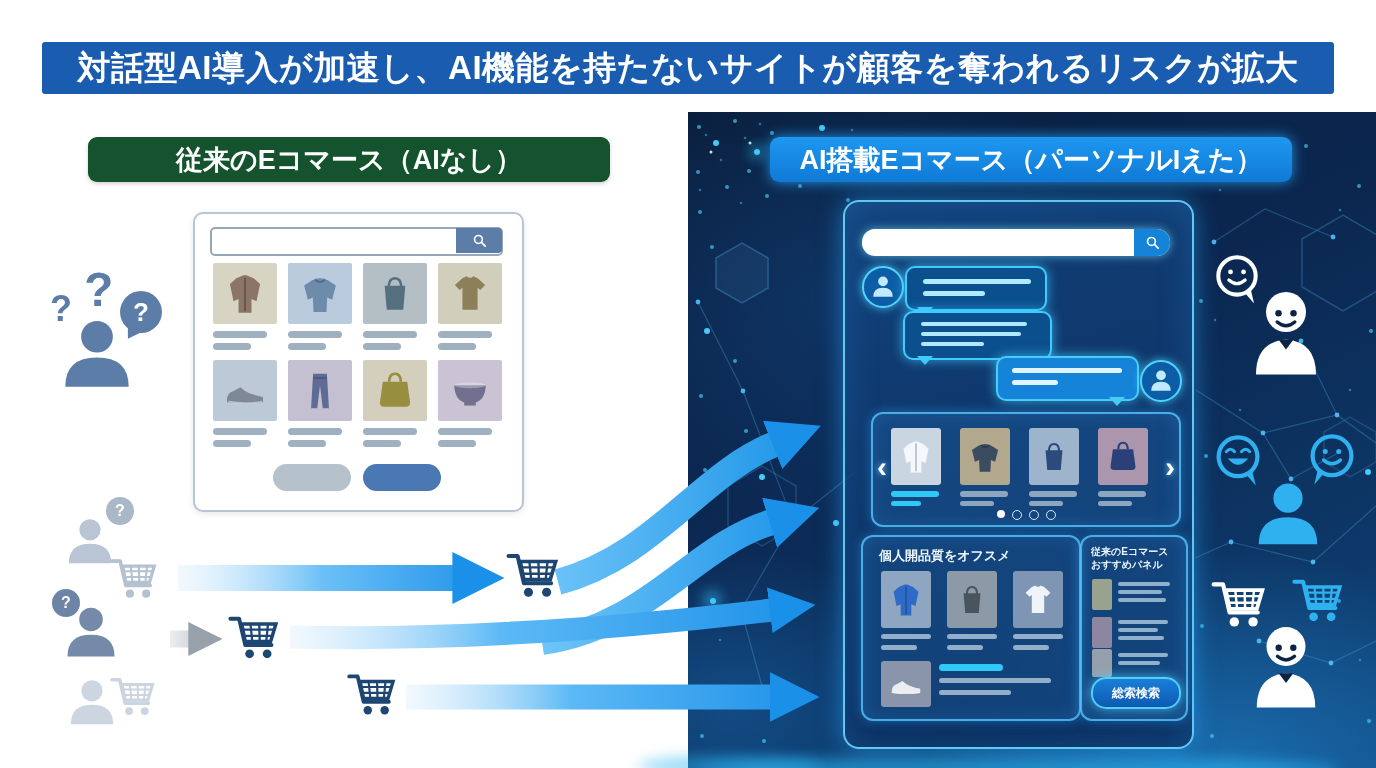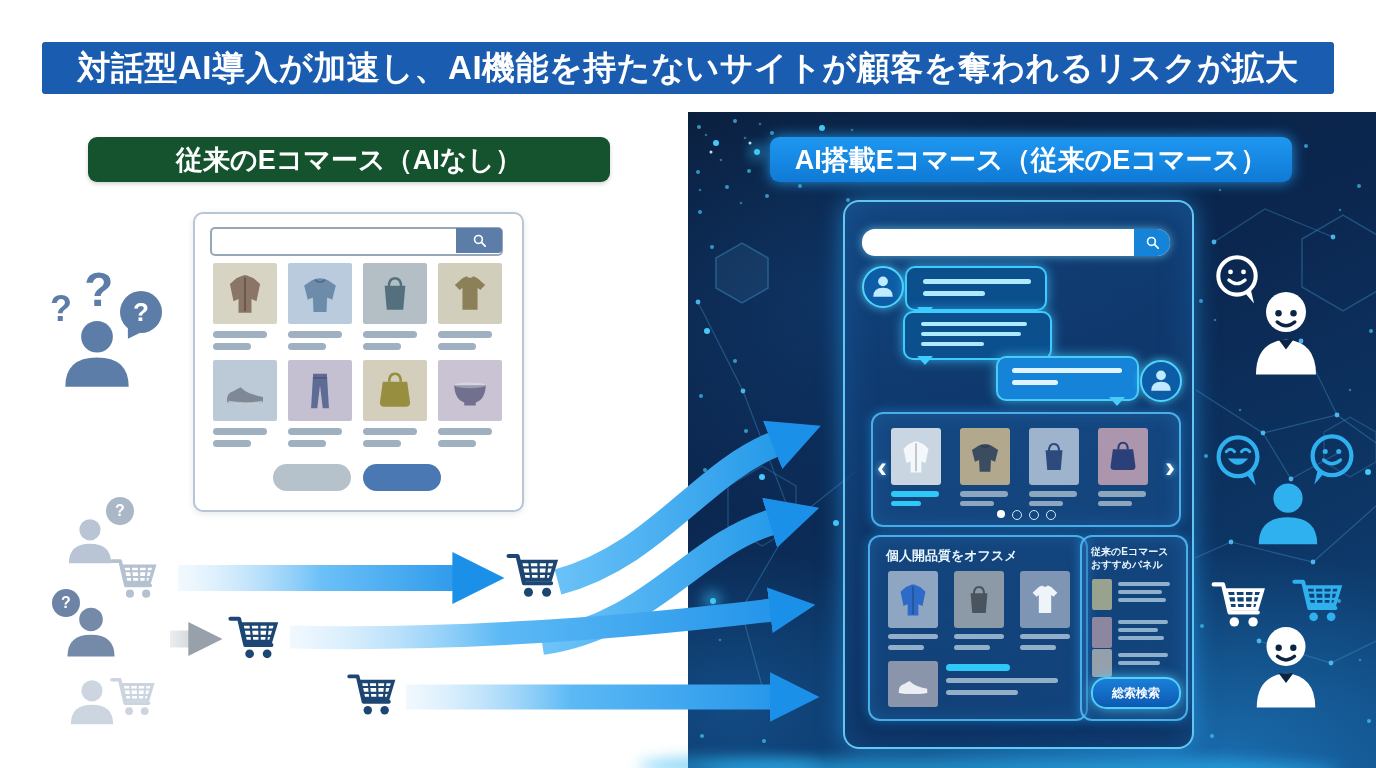--- a/index.html
+++ b/index.html
@@ -289,21 +289,21 @@
       <path d="M558 582 C655 556 700 474 775 444" stroke="url(#gA2)" stroke-width="26" marker-end="url(#mB)"></path>
       <path d="M542 642 C650 626 692 546 772 522" stroke="url(#gA2)" stroke-width="26" marker-end="url(#mB)"></path>
       <path d="M290 637 C470 641 640 626 772 610" stroke="url(#gA3)" stroke-width="23" marker-end="url(#mB)"></path>
       <path d="M406 697 L772 697" stroke="url(#gA4)" stroke-width="25" marker-end="url(#mB)"></path>
       <path d="M170 639 L190 639" stroke="url(#gGr)" stroke-width="17" marker-end="url(#mG)"></path>
     </g>
   </svg>
 
   <div class="abs ctr titlebar">対話型AI導入が加速し、AI機能を持たないサイトが顧客を奪われるリスクが拡大</div>
   <div class="abs ctr hdr hdr-left">従来のEコマース（AIなし）</div>
-  <div class="abs ctr hdr hdr-right">AI搭載Eコマース（従来のEコマース）</div>
+  <div class="abs ctr hdr hdr-right">AI搭載Eコマース（パーソナルIえた）</div>
 
   <span class="qmark" style="left:50px;top:288px;font-size:36px">?</span>
   <span class="qmark" style="left:84px;top:262px;font-size:48px">?</span>
   <div class="ctr qbubble" style="left:120px;top:291px;width:42px;height:42px;background:#5d7da9;font-size:26px">
       <span>?</span>
     </div>
   <div class="qtail" style="left:122px;top:328px;border-top:11px solid #5d7da9;transform:rotate(32deg)"></div>
   <svg class="icon abs" style="left:58px;top:314px;color:#5d7da9" width="78" height="82">
       <use href="#sym-person"></use>
     </svg>
@@ -480,21 +480,21 @@
       <div class="ln" style="left:225px;top:77px;width:48px;height:6px;background:#8ca6c0"></div>
       <div class="ln" style="left:225px;top:87px;width:34px;height:5px;background:#8ca6c0"></div>
       <div style="position:absolute;left:0;right:0;top:96px;display:flex;justify-content:center;gap:7px">
         <div class="dot" style="background:#ffffff"></div>
         <div class="dot" style="border:1.5px solid #cfe8f8"></div>
         <div class="dot" style="border:1.5px solid #cfe8f8"></div>
         <div class="dot" style="border:1.5px solid #cfe8f8"></div>
       </div>
     </div>
 
-    <div class="subpanel" style="left:23px;top:333px;width:216px;height:182px">
+    <div class="subpanel" style="left:16px;top:333px;width:216px;height:182px">
       <span class="jp-title" style="left:16px;top:10px;font-size:13px">個人開品質をオフスメ</span>
       <div class="ctr ctile" style="left:18px;top:34px;background:#8ea6c1">
         <svg class="icon" width="38" height="38" style="color:#2e6bc8">
             <use href="#sym-jacket"></use>
           </svg>
         </div>
       <div class="ctr ctile" style="left:84px;top:34px;background:#8c99a6">
         <svg class="icon" width="36" height="36" style="color:#49545e">
             <use href="#sym-tote"></use>
           </svg>

